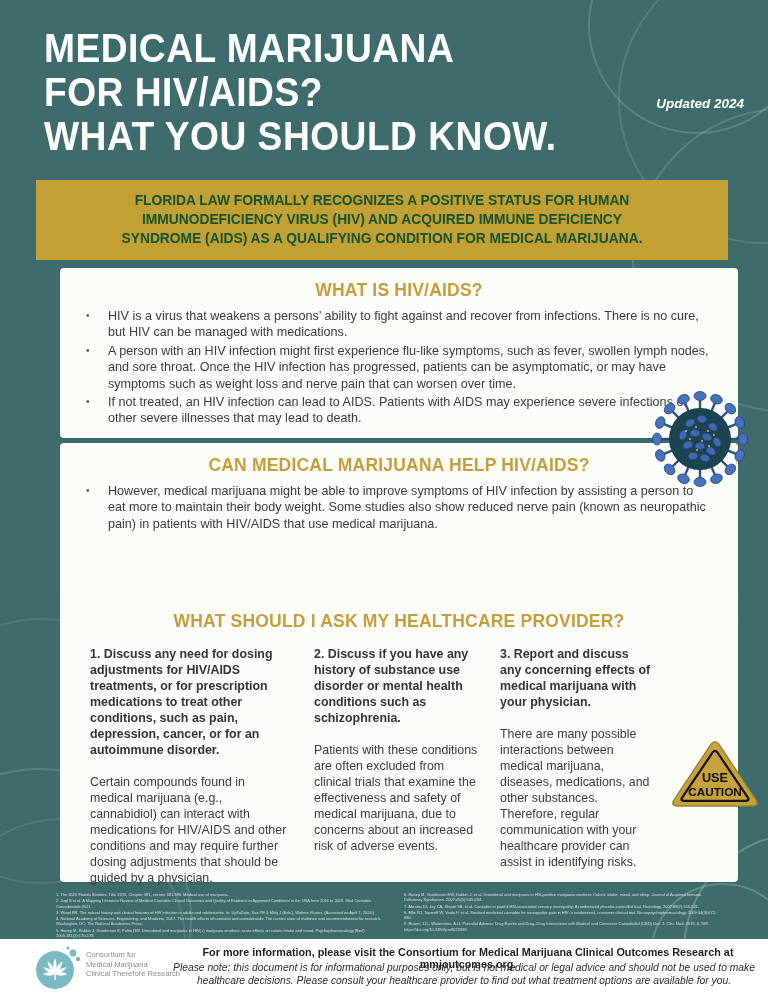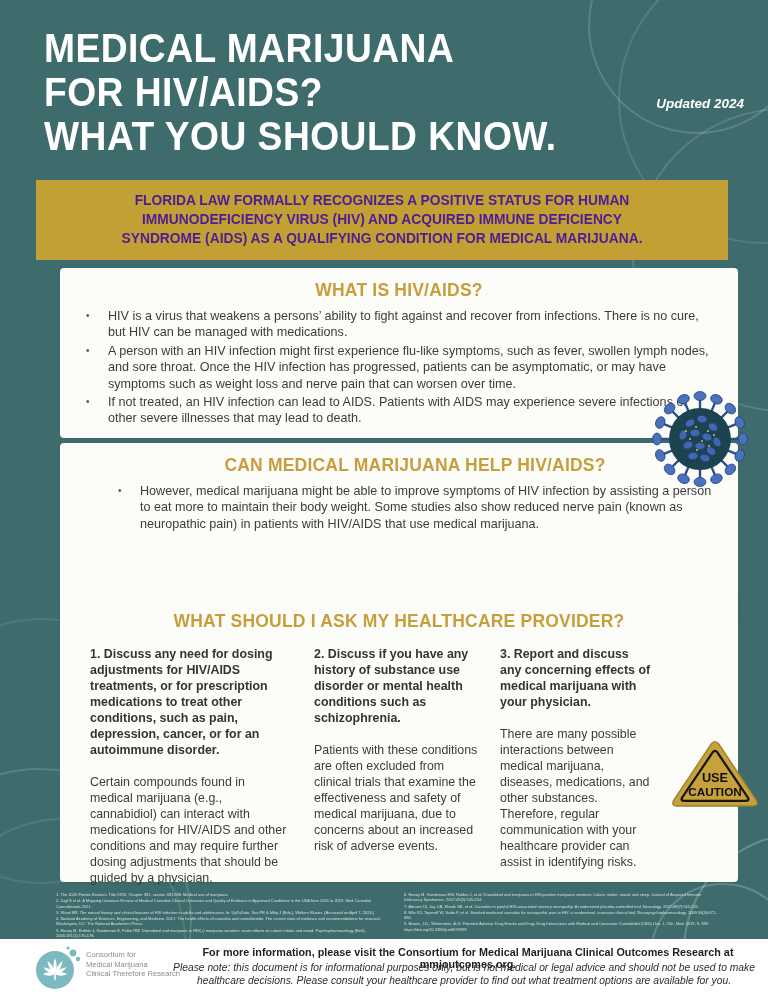--- a/index.html
+++ b/index.html
@@ -29,34 +29,34 @@
     background:#ffffff;box-sizing:border-box;padding:9px 0 0 14px;
   }
   .series-line1{font-size:17.5px;font-weight:700;color:#3b3b3b;letter-spacing:0.2px;}
   .series-line2{font-size:17.5px;font-weight:400;color:#4a4a4a;margin-top:3px;}
   .updated{
     position:absolute;right:24px;top:96px;z-index:3;color:#ffffff;
     font-style:italic;font-weight:700;font-size:13.5px;
   }
   .banner{
     position:absolute;left:36px;top:180px;width:692px;z-index:3;
-    background:#c2a034;color:#4c1d95;font-weight:700;font-size:13.8px;
+    background:#c2a034;color:#14532d;font-weight:700;font-size:13.8px;
     line-height:19px;text-align:center;box-sizing:border-box;padding:11px 20px 12px;
   }
   .card{
     position:absolute;left:60px;width:678px;z-index:2;background:#fcfcf9;
     border-radius:4px;box-sizing:border-box;
     box-shadow:0 1px 3px rgba(0,0,0,0.08);
   }
   .card h2{
     margin:0;text-align:center;color:#c79e3c;font-size:17.5px;font-weight:700;
     letter-spacing:0.2px;
   }
   .card1{top:268px;height:170px;padding-top:12px;}
-  .card2{top:443px;height:176px;padding-top:12px;padding-left:32px;}
+  .card2{top:443px;height:176px;padding-top:12px;}
   .card3{top:598px;height:284px;padding:13px 30px 0;}
   .blist{margin:7px 0 0;padding:0 24px 0 0;list-style:none;}
   .blist li{
     position:relative;padding-left:48px;font-size:12.6px;line-height:16.4px;
     color:#3c3c3c;margin-bottom:2px;
   }
   .blist li::before{content:"•";position:absolute;left:26px;top:0;font-size:10px;color:#555;}
   .cols{display:flex;margin-top:14px;position:relative;}
   .col{font-size:12.4px;line-height:16px;color:#3c3c3c;}
   .col p{margin:0 0 16px;}

